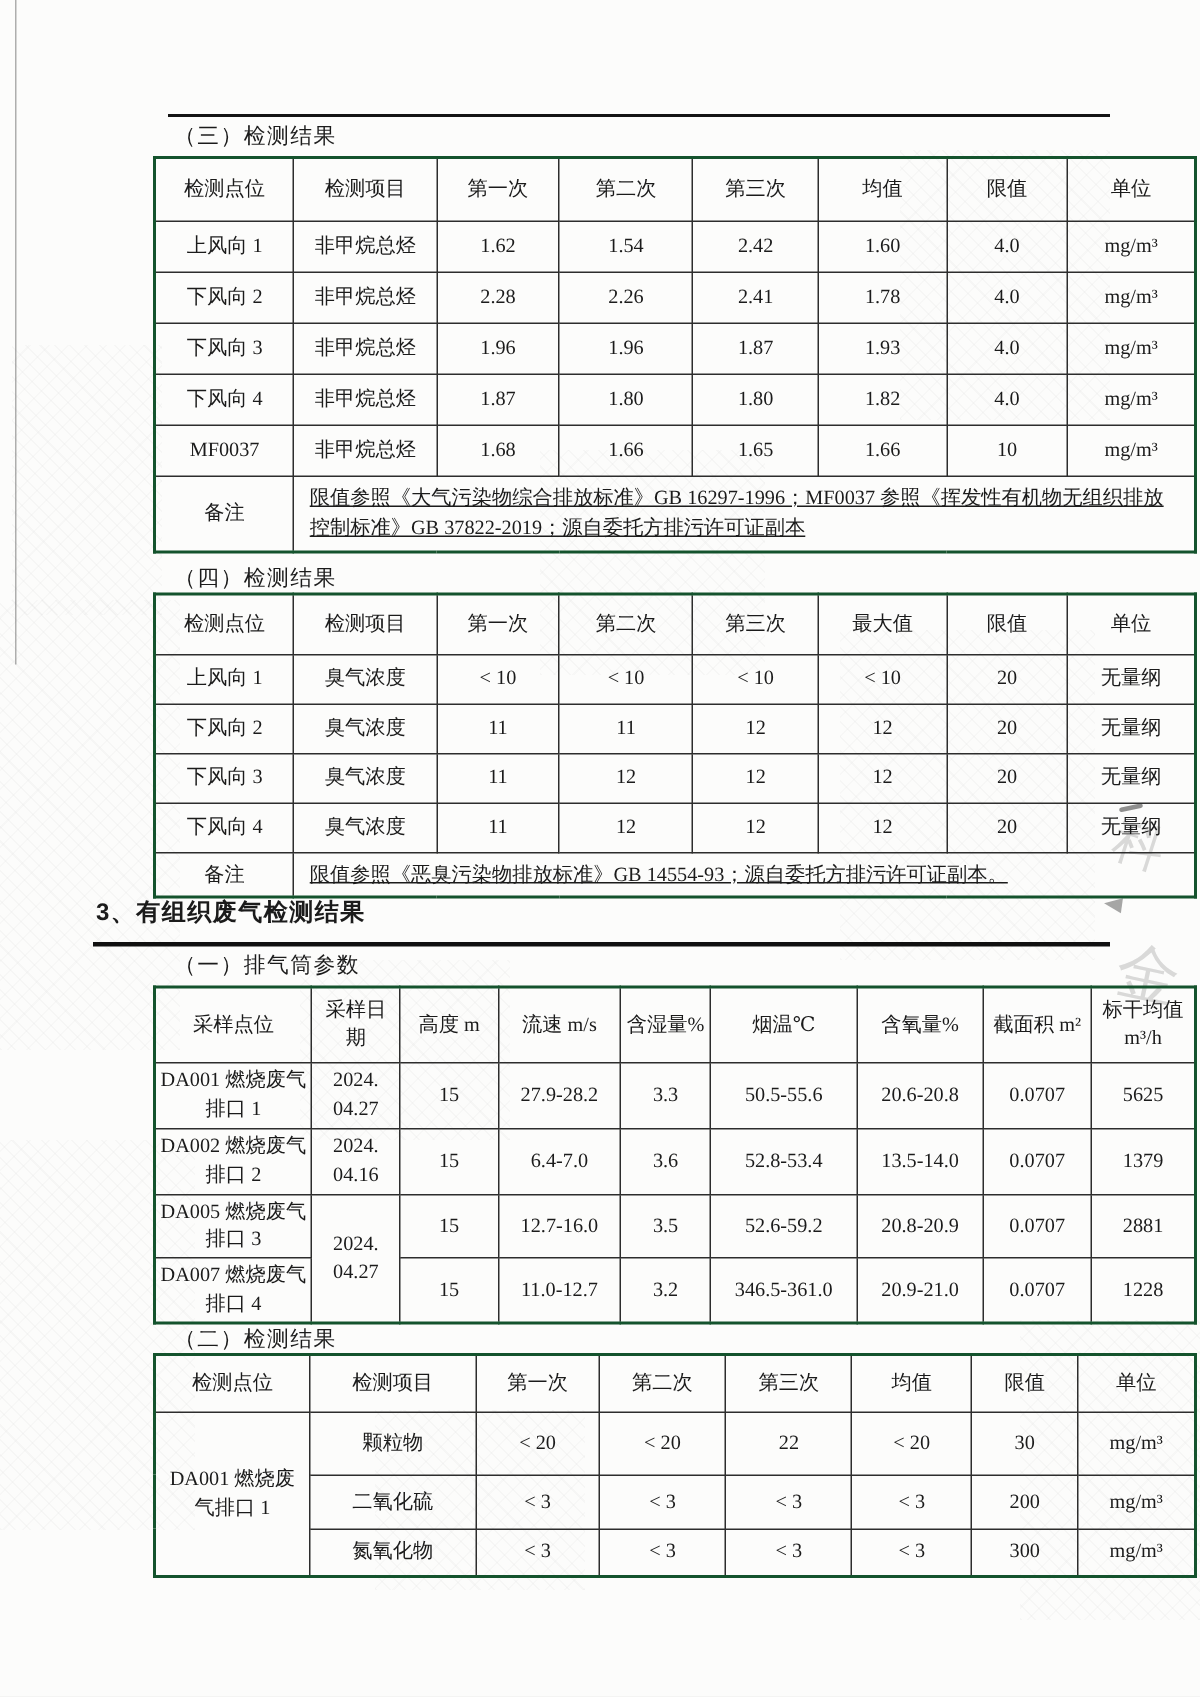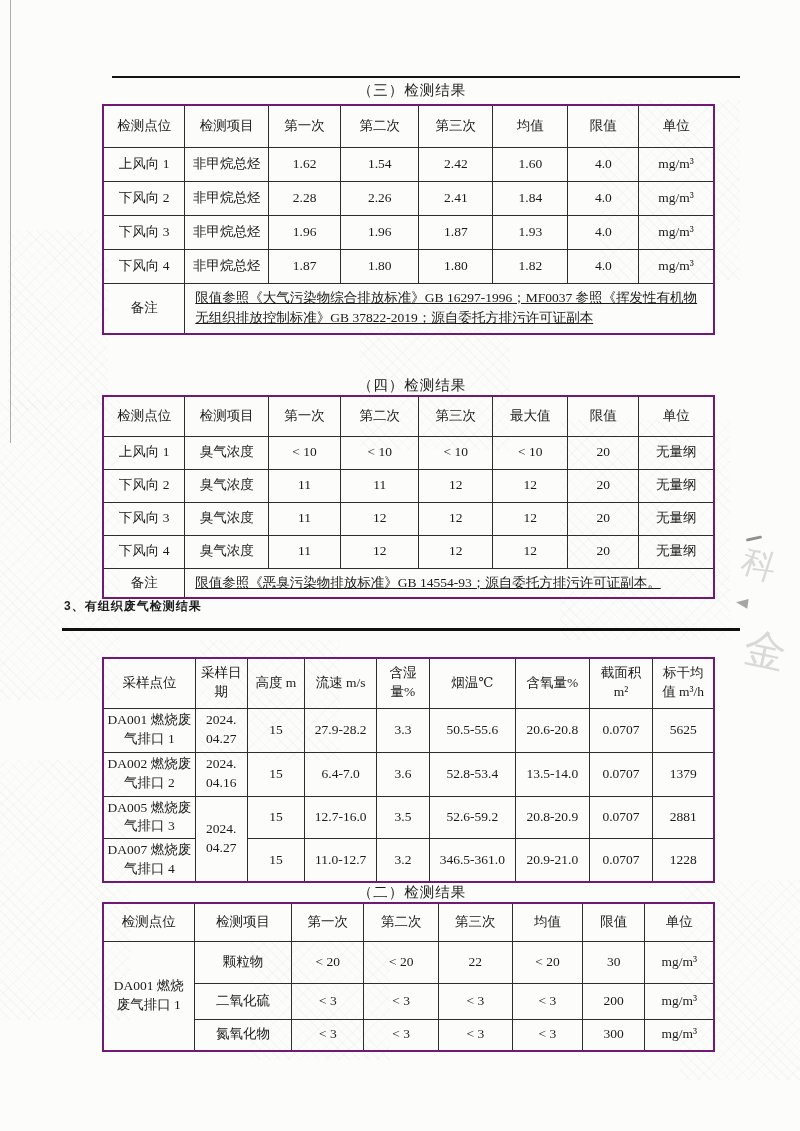--- a/index.html
+++ b/index.html
@@ -43,43 +43,43 @@
   
   .ref{
     position:absolute;top:46px;right:60px;z-index:2;
     font-size:14.5px;letter-spacing:.5px;
   }
   .rule-top{
     position:absolute;left:112px;top:76px;width:628px;height:2px;
     background:#141414;z-index:2;
   }
   .caption{
-    position:absolute;left:94px;width:636px;text-align:center;
+    position:absolute;left:116px;width:636px;
     font-size:14.5px;z-index:2;letter-spacing:1px;
   }
   #cap1{top:81px;}  #cap2{top:376px;}  #cap3{top:634px;}  #cap4{top:883px;}
   .sec-head{
     position:absolute;left:64px;top:598px;z-index:2;
-    font-size:12px;font-weight:bold;letter-spacing:1px;
+    font-size:16px;font-weight:bold;letter-spacing:1px;
     font-family:"Liberation Sans","DejaVu Sans",sans-serif;
   }
   .rule-sec{
     position:absolute;left:62px;top:628px;width:678px;height:2.5px;
     background:#101010;z-index:2;
   }
   .page-footer{
     position:absolute;left:102px;top:1056px;width:636px;z-index:2;
     text-align:center;font-size:13.5px;letter-spacing:2px;
   }
   
   table.tbl{
     position:absolute;left:102px;z-index:2;
-    width:613px;border-collapse:collapse;table-layout:fixed;
+    width:696px;border-collapse:collapse;table-layout:fixed;
     font-size:13.5px;line-height:1.4;
-    border:2px solid #701a75;
+    border:2px solid #14532d;
   }
   #tbl1{top:104px;} #tbl2{top:395px;} #tbl3{top:657px;} #tbl4{top:902px;}
   .tbl th,.tbl td{
     border:1px solid #2d2d2d;
     text-align:center;vertical-align:middle;
     padding:2px 3px;font-weight:normal;
     word-break:break-word;
   }
   .tbl td.remark-text{
     text-align:left;padding:4px 10px;line-height:1.55;text-decoration:underline;
@@ -145,21 +145,21 @@
       <td>1.60</td>
       <td>4.0</td>
       <td>mg/m³</td>
     </tr>
     <tr class="d">
       <td>下风向 2</td>
       <td>非甲烷总烃</td>
       <td>2.28</td>
       <td>2.26</td>
       <td>2.41</td>
-      <td>1.84</td>
+      <td>1.78</td>
       <td>4.0</td>
       <td>mg/m³</td>
     </tr>
     <tr class="d">
       <td>下风向 3</td>
       <td>非甲烷总烃</td>
       <td>1.96</td>
       <td>1.96</td>
       <td>1.87</td>
       <td>1.93</td>
@@ -167,20 +167,30 @@
       <td>mg/m³</td>
     </tr>
     <tr class="d">
       <td>下风向 4</td>
       <td>非甲烷总烃</td>
       <td>1.87</td>
       <td>1.80</td>
       <td>1.80</td>
       <td>1.82</td>
       <td>4.0</td>
+      <td>mg/m³</td>
+    </tr>
+    <tr class="d">
+      <td>MF0037</td>
+      <td>非甲烷总烃</td>
+      <td>1.68</td>
+      <td>1.66</td>
+      <td>1.65</td>
+      <td>1.66</td>
+      <td>10</td>
       <td>mg/m³</td>
     </tr>
     <tr class="rm">
       <td>备注</td>
       <td class="remark-text" colspan="7">限值参照《大气污染物综合排放标准》GB 16297-1996；MF0037 参照《挥发性有机物无组织排放控制标准》GB 37822-2019；源自委托方排污许可证副本</td>
     </tr>
   </tbody>
     </table>
 
   <div class="caption" id="cap2">（四）检测结果</div>
@@ -249,20 +259,21 @@
     <tr class="rm">
       <td>备注</td>
       <td class="remark-text" colspan="7">限值参照《恶臭污染物排放标准》GB 14554-93；源自委托方排污许可证副本。</td>
     </tr>
   </tbody>
     </table>
 
   <div class="sec-head">3、有组织废气检测结果</div>
   <div class="rule-sec"></div>
 
+  <div class="caption" id="cap3">（一）排气筒参数</div>
   <table class="tbl" id="tbl3">
     <colgroup>
         <col style="width:15.1%">
         <col style="width:8.5%">
         <col style="width:9.4%">
         <col style="width:11.8%">
         <col style="width:8.6%">
         <col style="width:14.1%">
         <col style="width:12.1%">
         <col style="width:10.4%">

